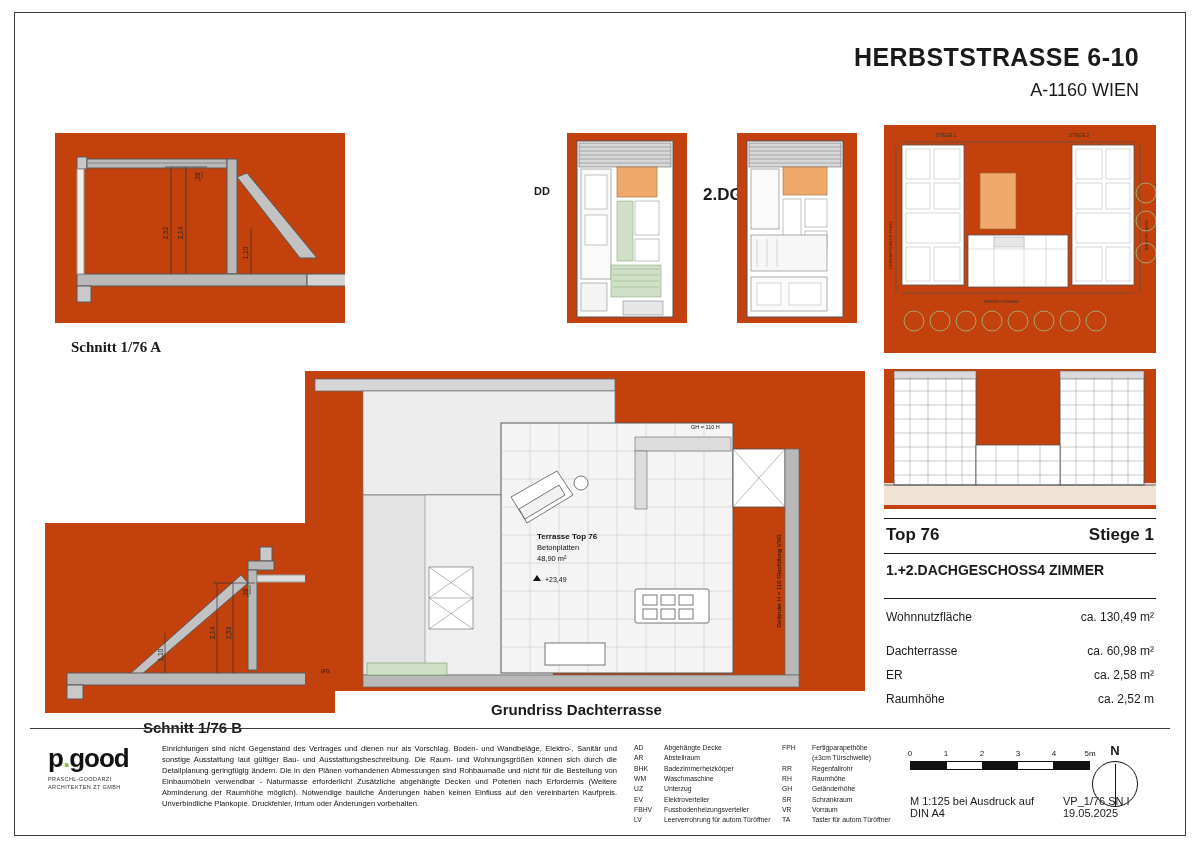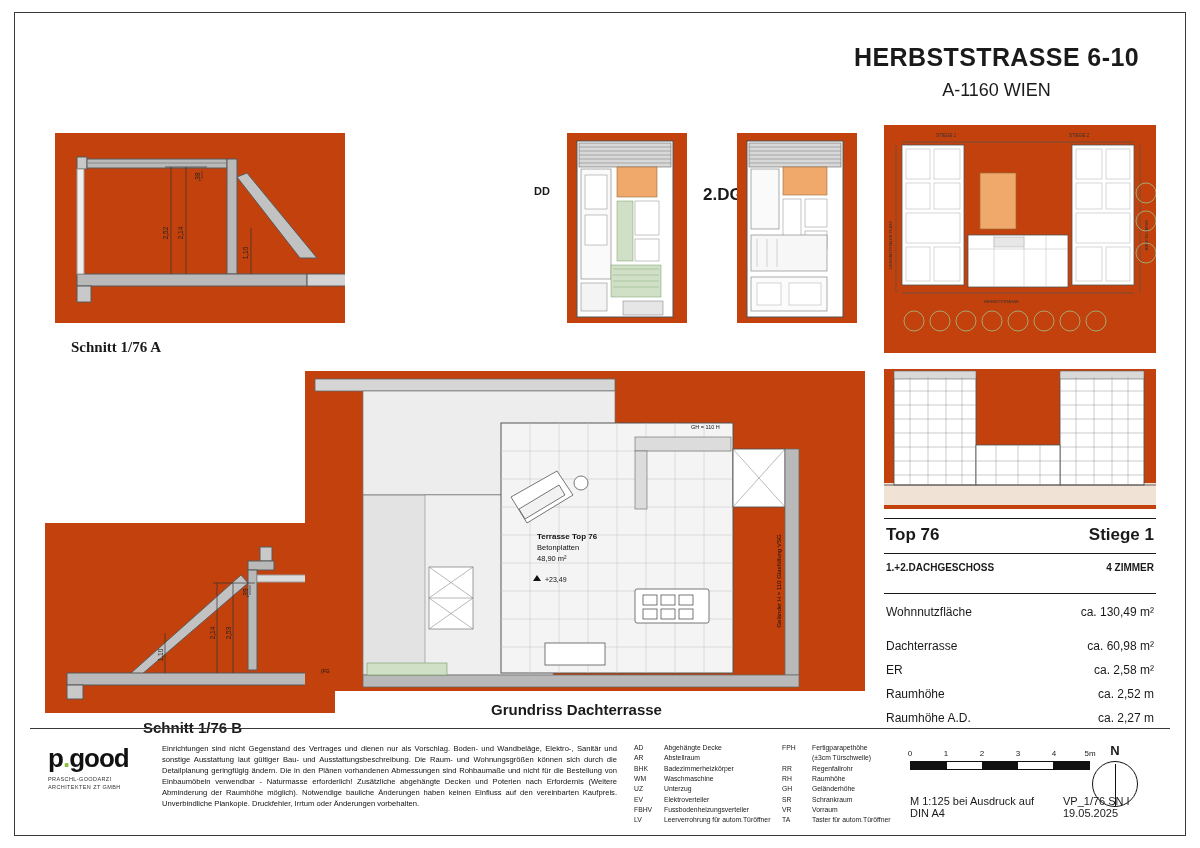--- a/index.html
+++ b/index.html
@@ -10,21 +10,21 @@
     font-family:"Liberation Sans", sans-serif;
     color:#1a1a1a;
     position:relative;
     overflow:hidden;
   }
   .sheet {
     position:absolute; left:14px; top:12px; width:1172px; height:824px;
     border:1px solid #3a3a3a; background:#fff;
   }
   
-  .title-block { position:absolute; right:46px; top:30px; text-align:center;margin-left:32px; }
+  .title-block { position:absolute; right:46px; top:30px; text-align:right;margin-left:32px; }
   .title-main { font-size:25px; font-weight:bold; letter-spacing:.4px; }
   .title-sub { font-size:18px; margin-top:8px; }
 
   
   .plan { position:absolute; background:#c2410c; }
   .planlabel { position:absolute; font-weight:bold; }
 
   
   .schnitt-caption { position:absolute; font-size:15px; font-weight:bold; }
 
@@ -36,21 +36,21 @@
     font-size:92px; font-weight:bold; letter-spacing:4px;
     color:#efefef; line-height:.92; user-select:none; pointer-events:none;
     font-family:"Liberation Sans", sans-serif;
   }
   .watermark div:last-child { font-size:68px; letter-spacing:10px; }
 
   
   .info-panel { position:absolute; left:869px; top:505px; width:272px; }
   .info-rule { border-top:1px solid #1a1a1a; }
   .info-head { display:flex; justify-content:space-between; font-size:17px; font-weight:bold; padding:6px 2px 8px 2px; }
-  .info-row2 { display:flex; justify-content:space-between; font-size:10px; font-weight:bold; padding:8px 2px 8px 2px; border-top:1px solid #1a1a1a; }
+  .info-row2 { display:flex; justify-content:flex-start; font-size:14px; font-weight:bold; padding:8px 2px 8px 2px; border-top:1px solid #1a1a1a; }
   .info-list { padding-top:6px; border-top:1px solid #1a1a1a; margin-top:12px; }
   .info-item { display:flex; justify-content:space-between; font-size:12px; padding:5px 2px; }
   .info-item .val { white-space:nowrap; }
   .spacer { height:10px; }
 
   
   .bottom-band { position:absolute; left:15px; bottom:15px; width:1140px; height:92px; border-top:1px solid #3a3a3a; }
   .logo { position:absolute; left:18px; top:14px; width:100px; }
   .logo-text { font-size:26px; font-weight:bold; color:#111; letter-spacing:-1px; }
   .logo-text .dot { color:#8fbf3f; }
@@ -348,24 +348,20 @@
         <span class="val">ca. 60,98 m²</span>
       </div>
       <div class="info-item">
         <span class="lbl">ER</span>
         <span class="val">ca.  2,58 m²</span>
       </div>
       <div class="info-item">
         <span class="lbl">Raumhöhe</span>
         <span class="val">ca.  2,52 m</span>
       </div>
-      <div class="info-item">
-        <span class="lbl">Raumhöhe A.D.</span>
-        <span class="val">ca.  2,27 m</span>
-      </div>
     </div>
   </div>
 
   <div class="plan" style="left:290px; top:358px; width:560px; height:320px;">
     <svg width="560" height="320" viewBox="0 0 560 320">
 
       <rect x="10" y="8" width="300" height="12" fill="#d6d6d6" stroke="#666" stroke-width=".8"></rect>
       <rect x="58" y="20" width="252" height="104" fill="#ededed" stroke="#777" stroke-width=".7"></rect>
 
       <rect x="58" y="124" width="190" height="180" fill="#e3e3e3" stroke="#777" stroke-width=".8"></rect>

